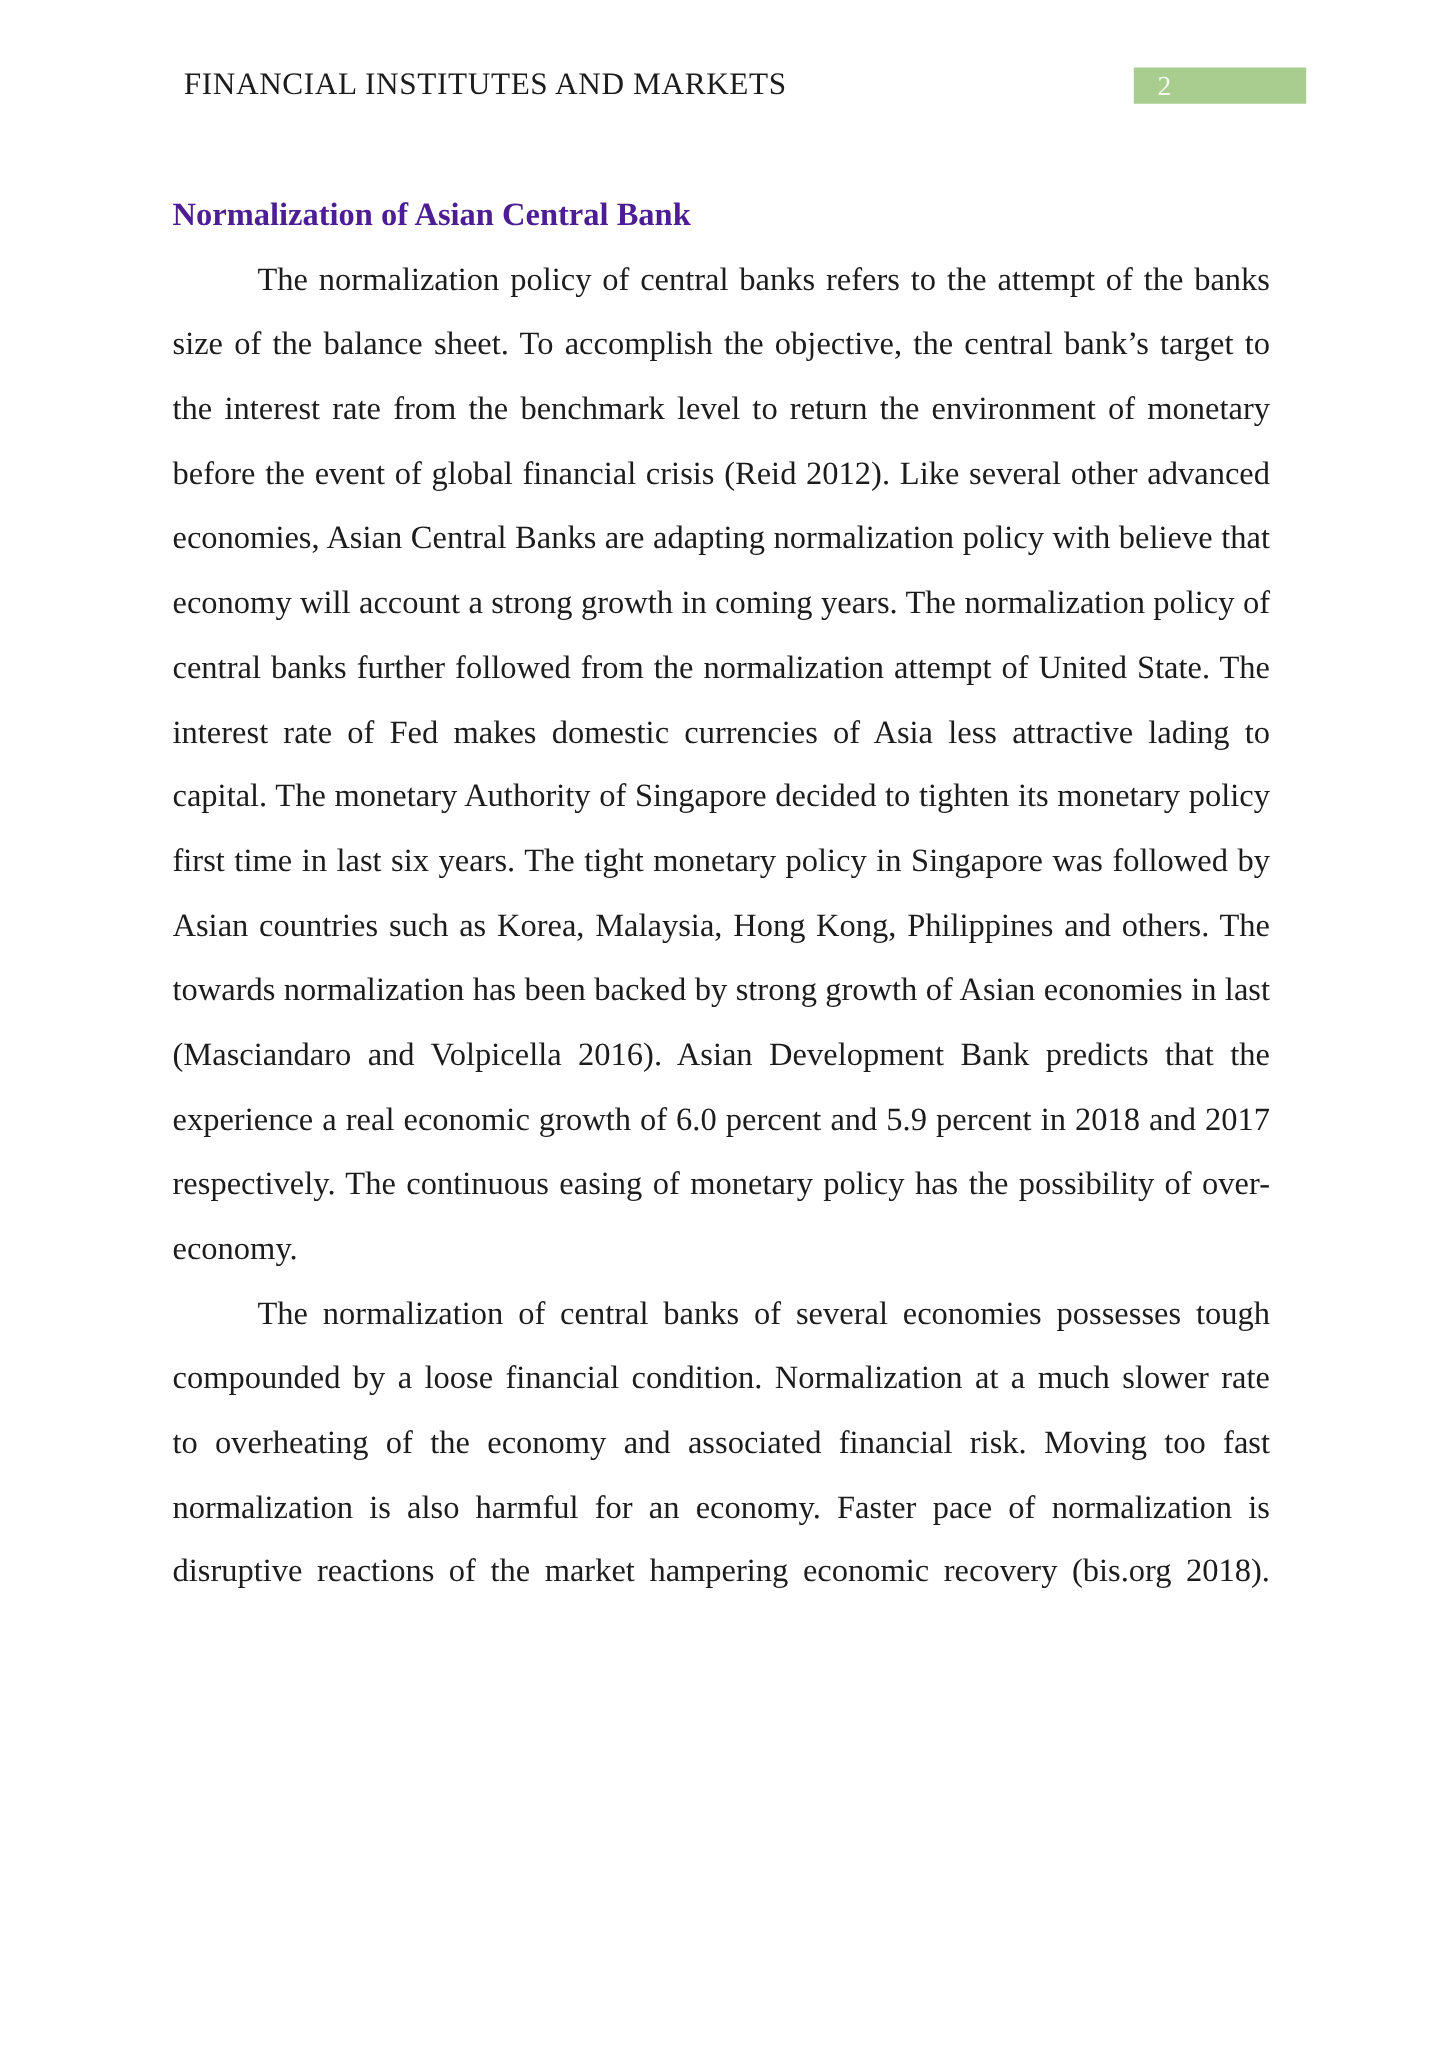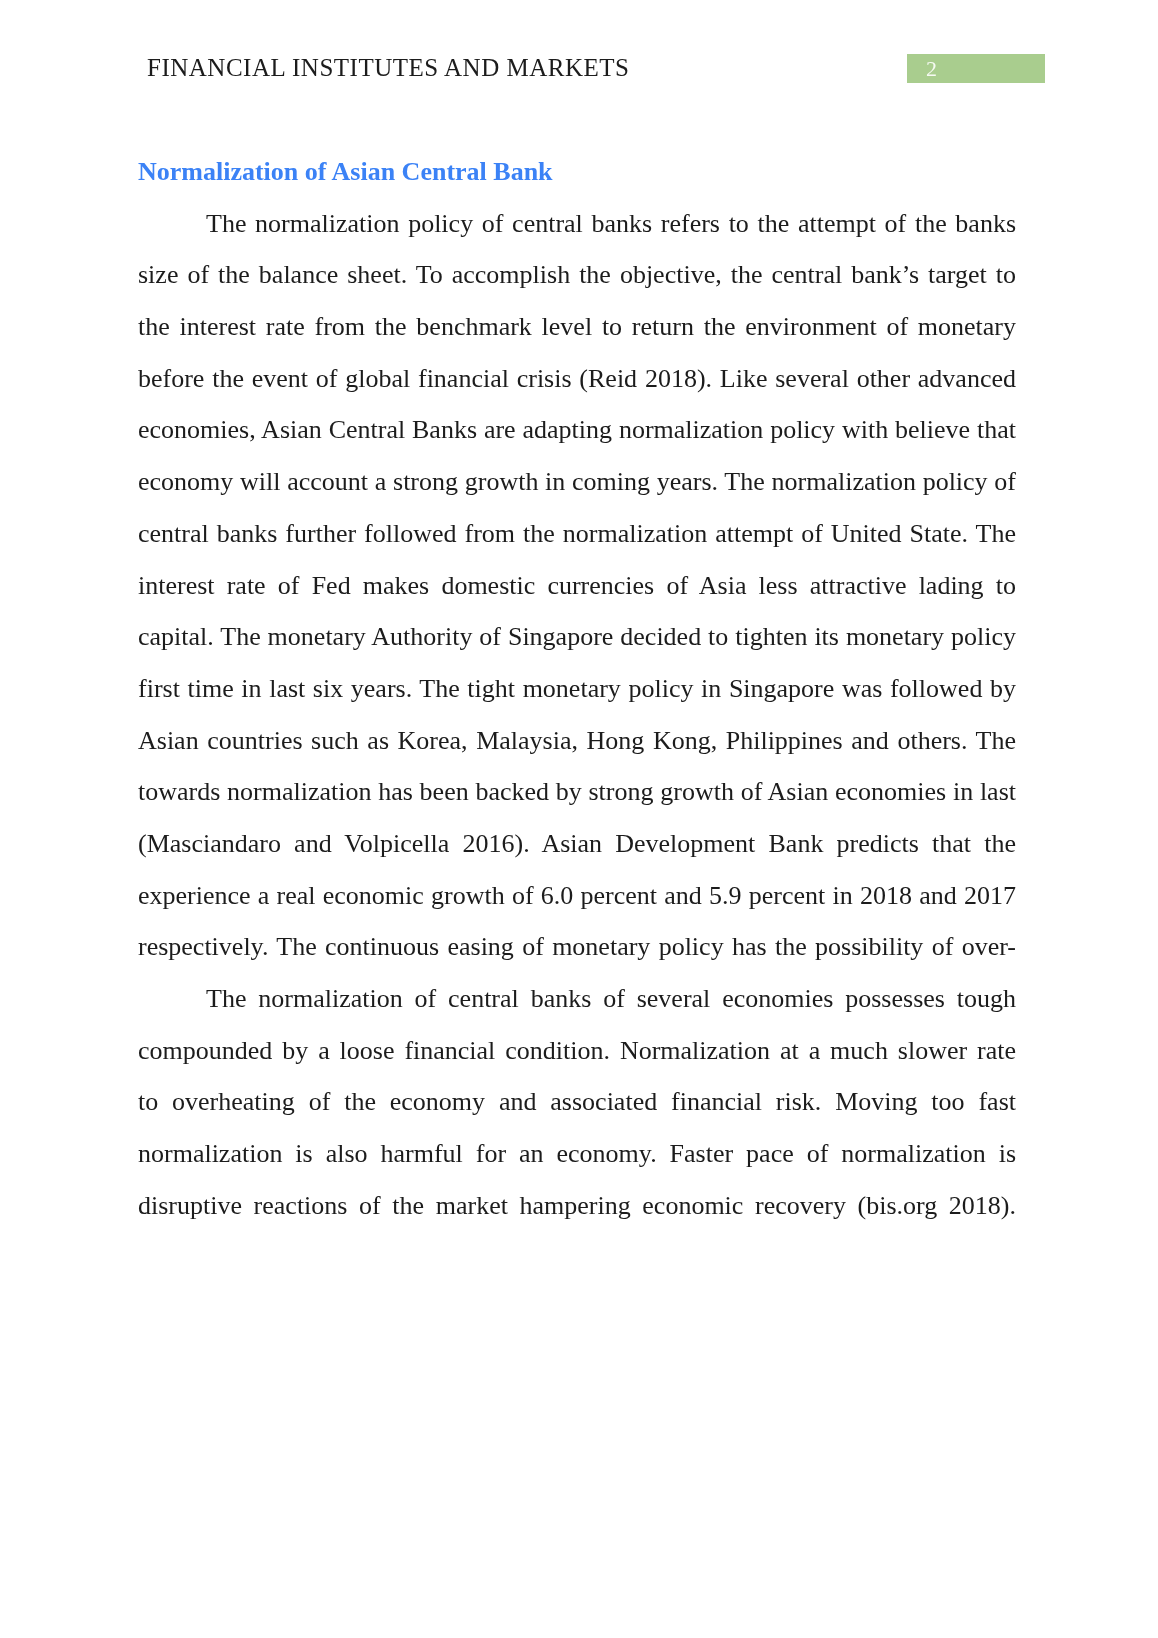--- a/index.html
+++ b/index.html
@@ -44,21 +44,21 @@
     left: 138px;
     top: 146px;
     width: 878px;
   }
   .doc-heading {
     margin: 0;
     font-size: 26px;
     font-weight: bold;
     line-height: 51.7px;
     text-align: left;
-    color: #3b82f6;
+    color: #4c1d95;
   }
   .doc-heading.second {
     margin-top: 40px;
   }
   .para {
     margin: 0;
   }
   .line {
     font-size: 26px;
     line-height: 51.7px;
@@ -87,32 +87,33 @@
   </div>
 
   <div class="content">
 
     <h2 class="doc-heading">Normalization of Asian Central Bank</h2>
 
     <div class="para">
       <div class="line indent">The normalization policy of central banks refers to the attempt of the banks to reduce</div>
       <div class="line">size of the balance sheet. To accomplish the objective, the central bank’s target to increase</div>
       <div class="line">the interest rate from the benchmark level to return the environment of monetary policy</div>
-      <div class="line">before the event of global financial crisis (Reid 2018). Like several other advanced</div>
+      <div class="line">before the event of global financial crisis (Reid 2012). Like several other advanced</div>
       <div class="line">economies, Asian Central Banks are adapting normalization policy with believe that their</div>
       <div class="line">economy will account a strong growth in coming years. The normalization policy of Asian</div>
       <div class="line">central banks further followed from the normalization attempt of United State. The higher</div>
       <div class="line">interest rate of Fed makes domestic currencies of Asia less attractive lading to outflow of</div>
       <div class="line">capital. The monetary Authority of Singapore decided to tighten its monetary policy for the</div>
       <div class="line">first time in last six years. The tight monetary policy in Singapore was followed by the other</div>
       <div class="line">Asian countries such as Korea, Malaysia, Hong Kong, Philippines and others. The move</div>
       <div class="line">towards normalization has been backed by strong growth of Asian economies in last years</div>
       <div class="line">(Masciandaro and Volpicella 2016). Asian Development Bank predicts that the economy will</div>
       <div class="line">experience a real economic growth of 6.0 percent and 5.9 percent in 2018 and 2017</div>
       <div class="line">respectively. The continuous easing of monetary policy has the possibility of over-heating the</div>
+      <div class="line lastline">economy.</div>
     </div>
 
 
     <div class="para">
       <div class="line indent">The normalization of central banks of several economies possesses tough challenges</div>
       <div class="line">compounded by a loose financial condition. Normalization at a much slower rate could lead</div>
       <div class="line">to overheating of the economy and associated financial risk. Moving too fast towards</div>
       <div class="line">normalization is also harmful for an economy. Faster pace of normalization is associated with</div>
       <div class="line">disruptive reactions of the market hampering economic recovery (bis.org 2018). The pace of</div>
     </div>

